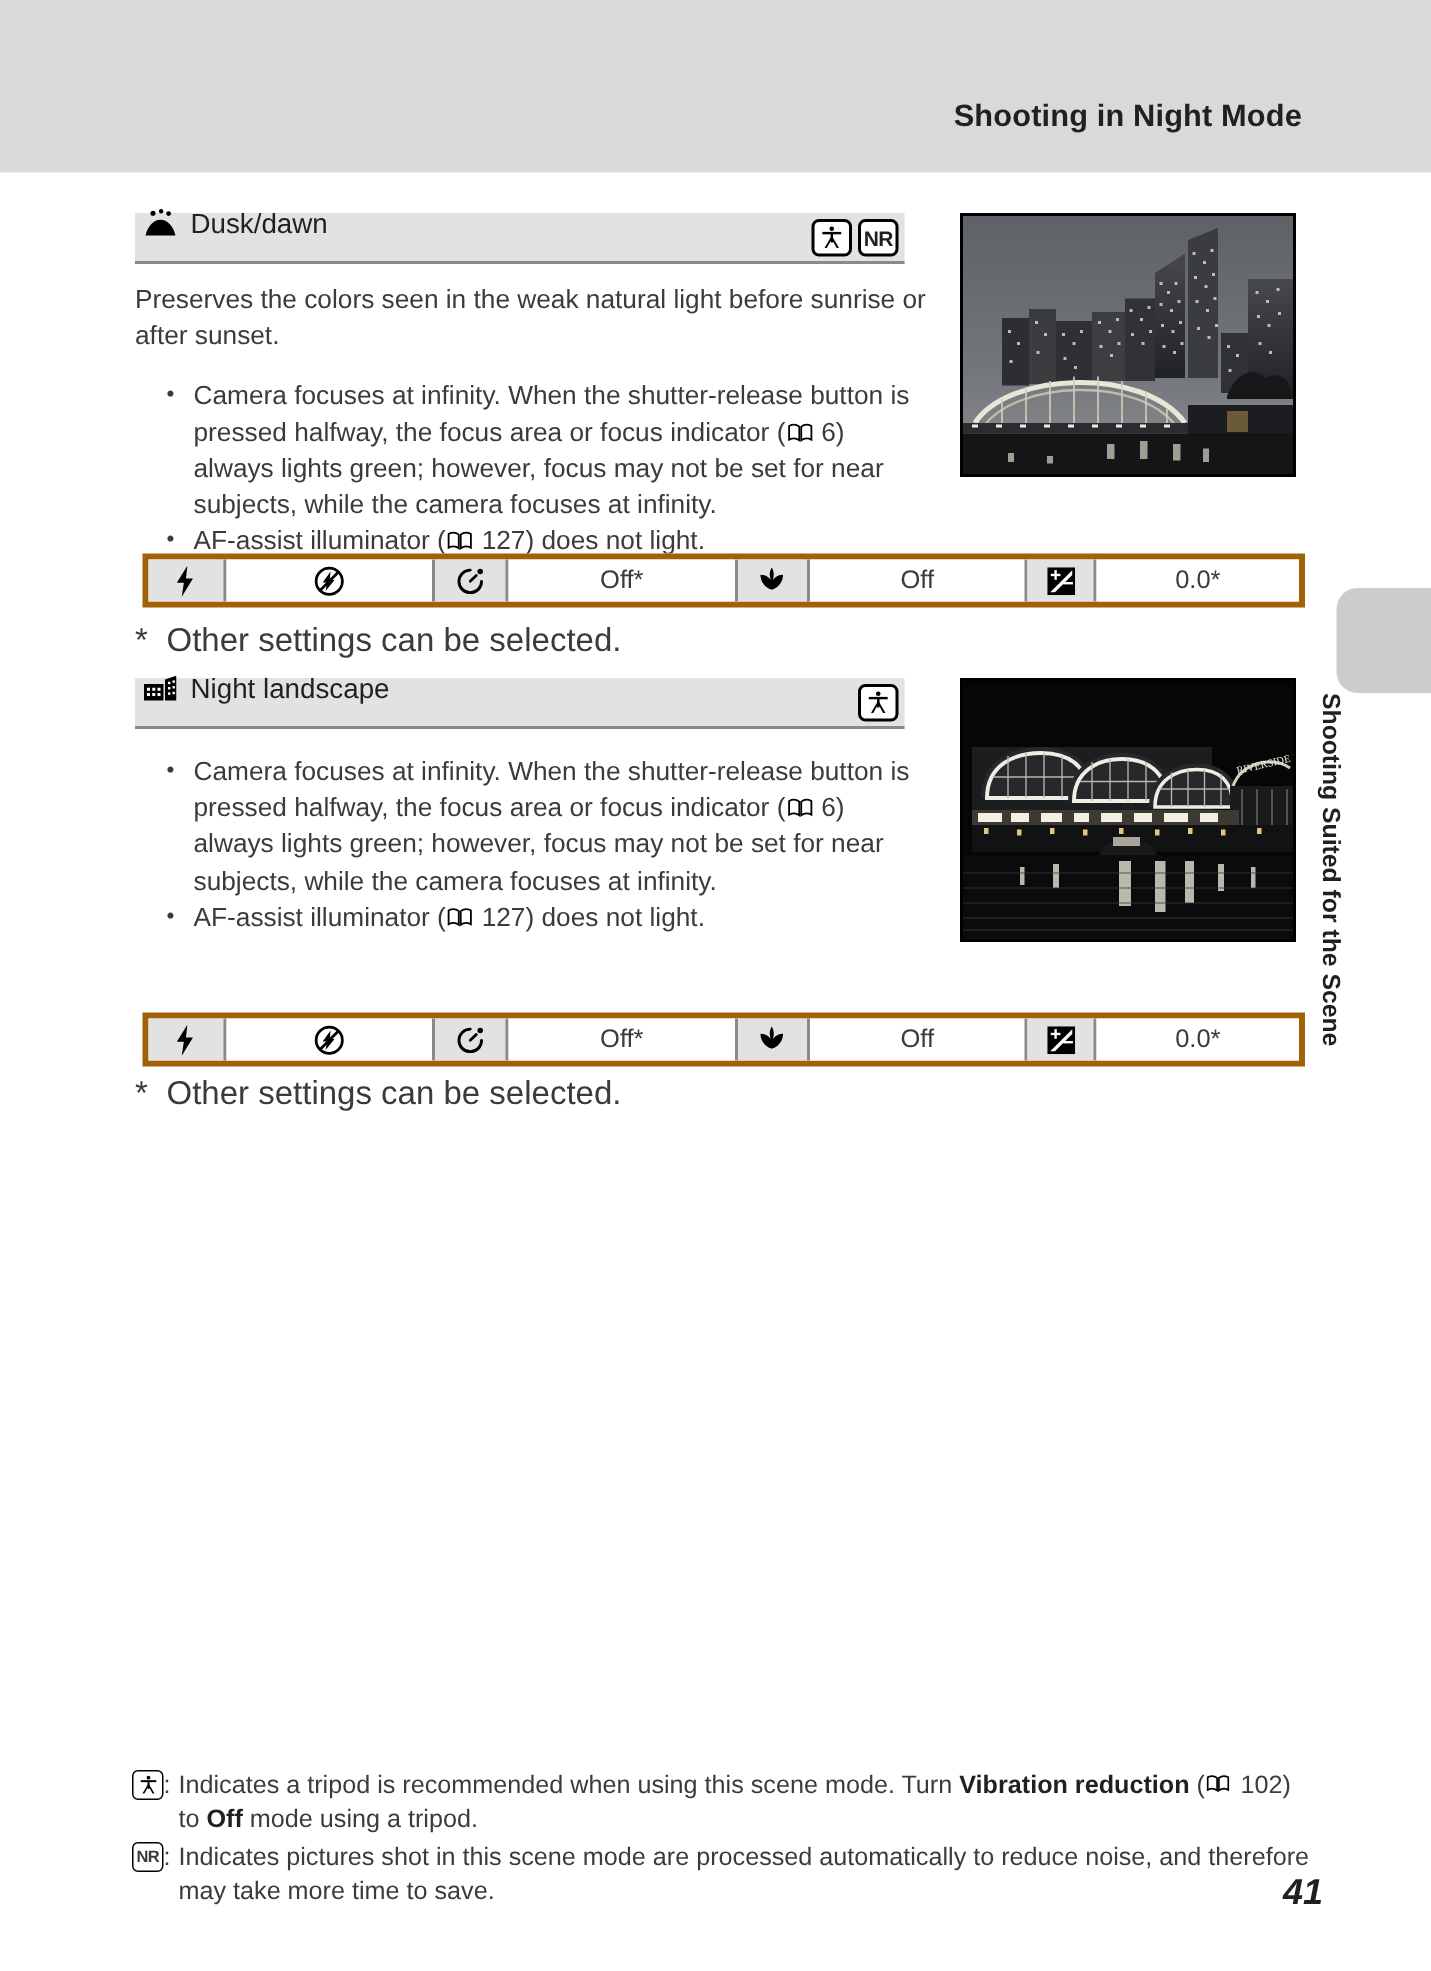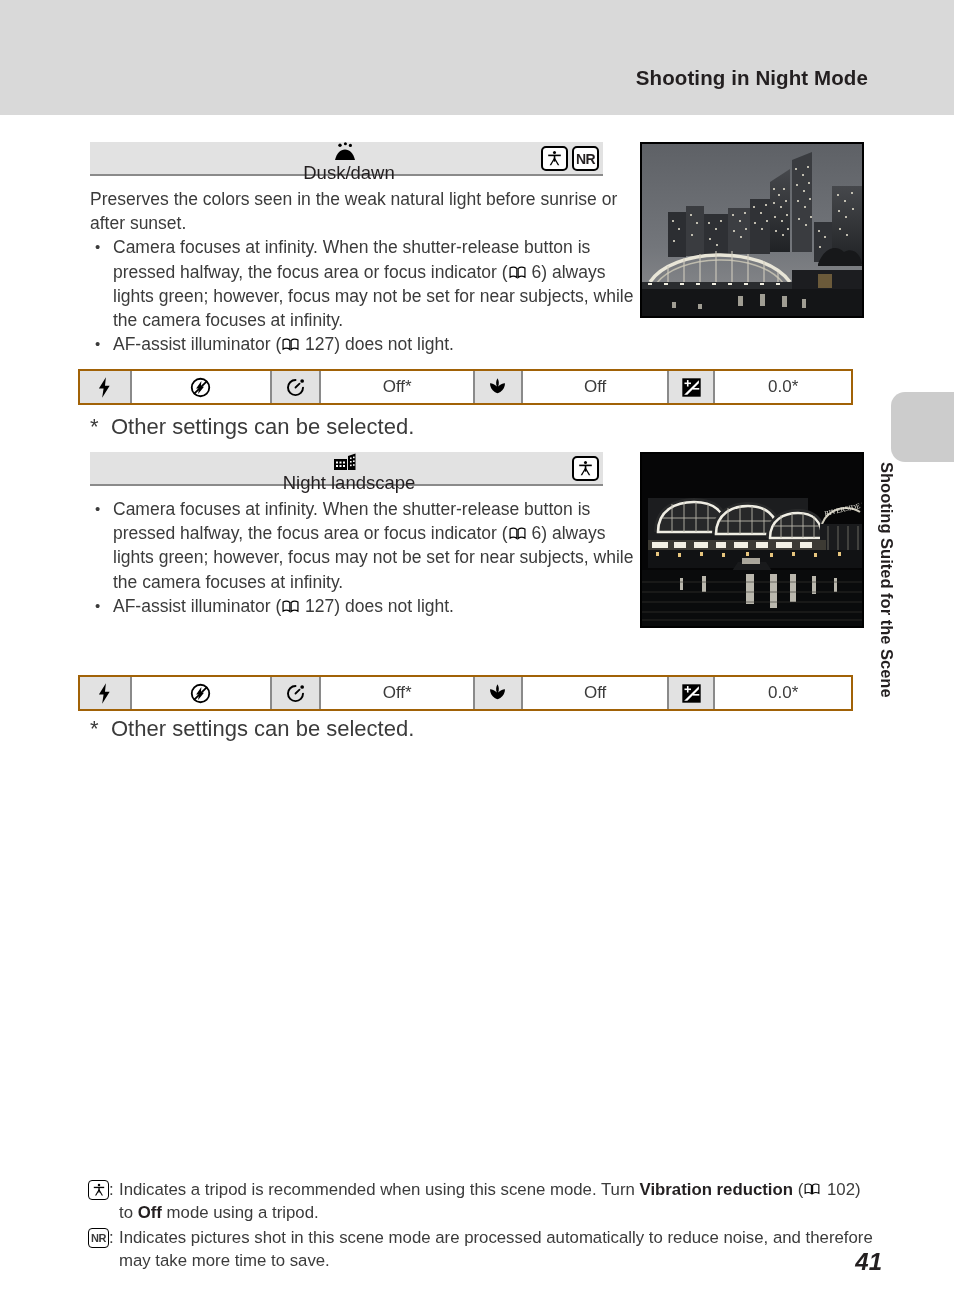--- a/index.html
+++ b/index.html
@@ -76,21 +76,20 @@
     height: 34px;
     background: #e2e2e2;
     border-bottom: 2px solid #8a8a8a;
     box-sizing: border-box;
   }
   .title-row {
     display: flex;
     align-items: center;
     height: 14px;
     padding-left: 5px;
-    flex-direction: column;
   }
   .mode-icon {
     width: 24px;
     height: 20px;
     margin-right: 8px;
     flex: 0 0 auto;
     display: block;
   }
   .title-text {
     font-size: 18.5px;
@@ -127,21 +126,21 @@
   
   .body-text {
     width: 545px;
     font-size: 17.5px;
     line-height: 24.2px;
     color: #3b3b3b;
     margin-top: 11px;
   }
   .para { margin: 0; }
   .bullet-list {
-    margin: 0;
+    margin: 16px;
     padding: 0;
     list-style: none;
   }
   .bullet-item {
     position: relative;
     padding-left: 23px;
     margin: 0;
   }
   .bullet-item::before {
     content: "\2022";
@@ -168,25 +167,25 @@
     width: 224px;
     height: 176px;
     border: 2px solid #000;
     box-sizing: border-box;
     overflow: hidden;
   }
 
   
   .settings-bar {
     position: absolute;
-    left: 78px;
+    left: 95px;
     width: 775px;
     height: 36px;
     display: flex;
-    border: 2px solid #a16207;
+    border: 4px solid #a16207;
     box-sizing: border-box;
     background: #fff;
   }
   .cell {
     display: flex;
     align-items: center;
     justify-content: center;
     box-sizing: border-box;
     border-right: 2px solid #8a8a8a;
     height: 100%;

